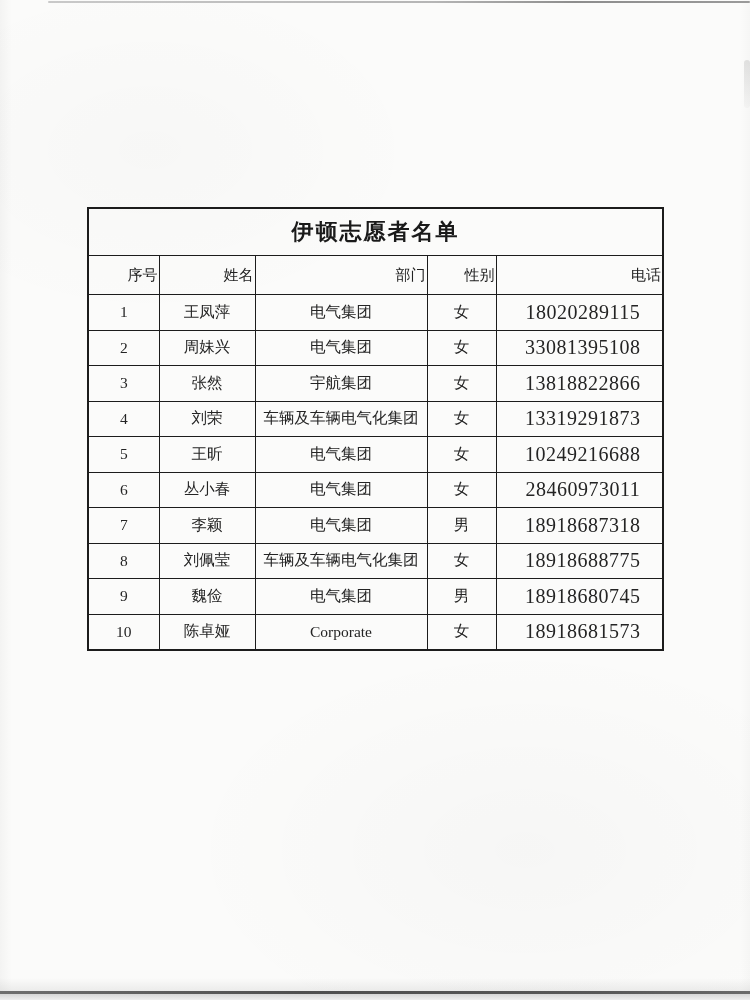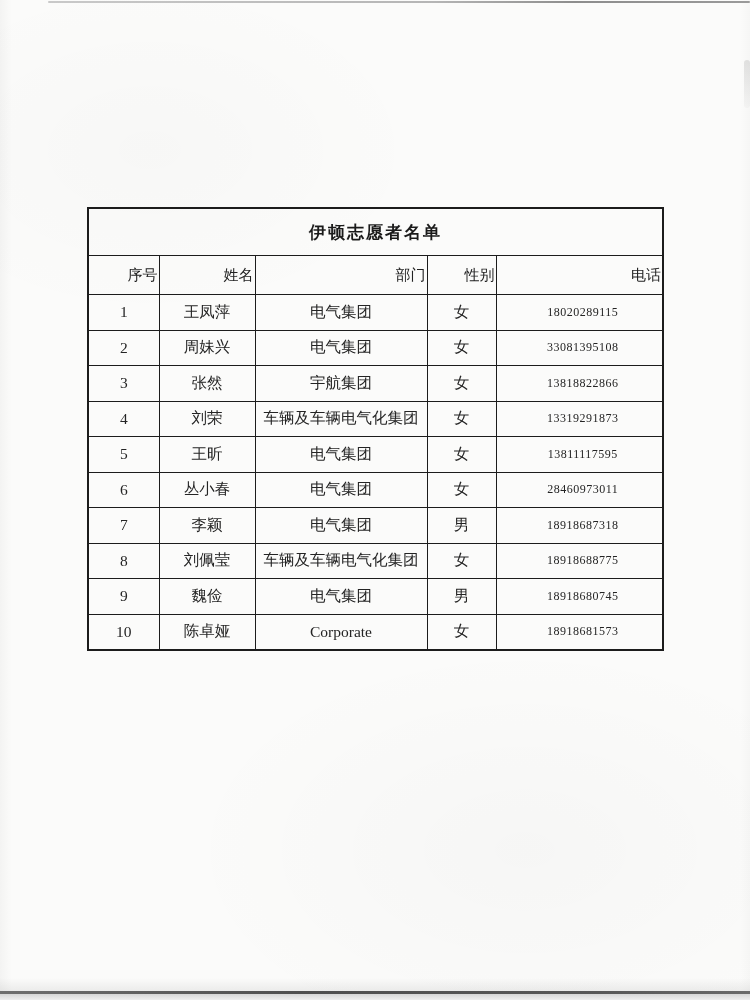--- a/index.html
+++ b/index.html
@@ -81,21 +81,21 @@
   table.volunteer, table.volunteer td, table.volunteer th {
     border: 1.5px solid #1c1c1c;
   }
   table.volunteer {
     border-width: 2px;
   }
   .title-cell {
     height: 44px;
     text-align: center;
     vertical-align: middle;
-    font-size: 17px;
+    font-size: 22px;
     font-weight: bold;
     letter-spacing: 2px;
     color: #1a1a1a;
     margin-top: 20px;
   }
   .header-row th {
     height: 36px;
     font-weight: normal;
     font-size: 15px;
     text-align: right;
@@ -105,21 +105,21 @@
   .data-row td {
     height: 32.5px;
     font-size: 15.5px;
     text-align: center;
     vertical-align: middle;
     color: #242424;
     white-space: nowrap;
     overflow: hidden;
   }
   .data-row td.phone-cell {
-    font-size: 12px;
+    font-size: 20px;
     letter-spacing: 0.5px;
     padding-left: 8px;
   }
 </style>
 </head>
 <body>
 
 <div id="page">
 
   <div class="scan-line-top"></div>
@@ -172,21 +172,21 @@
         <td>刘荣</td>
         <td>车辆及车辆电气化集团</td>
         <td>女</td>
         <td class="phone-cell">13319291873</td>
       </tr>
       <tr class="data-row">
         <td>5</td>
         <td>王昕</td>
         <td>电气集团</td>
         <td>女</td>
-        <td class="phone-cell">13811117595</td>
+        <td class="phone-cell">10249216688</td>
       </tr>
       <tr class="data-row">
         <td>6</td>
         <td>丛小春</td>
         <td>电气集团</td>
         <td>女</td>
         <td class="phone-cell">28460973011</td>
       </tr>
       <tr class="data-row">
         <td>7</td>

